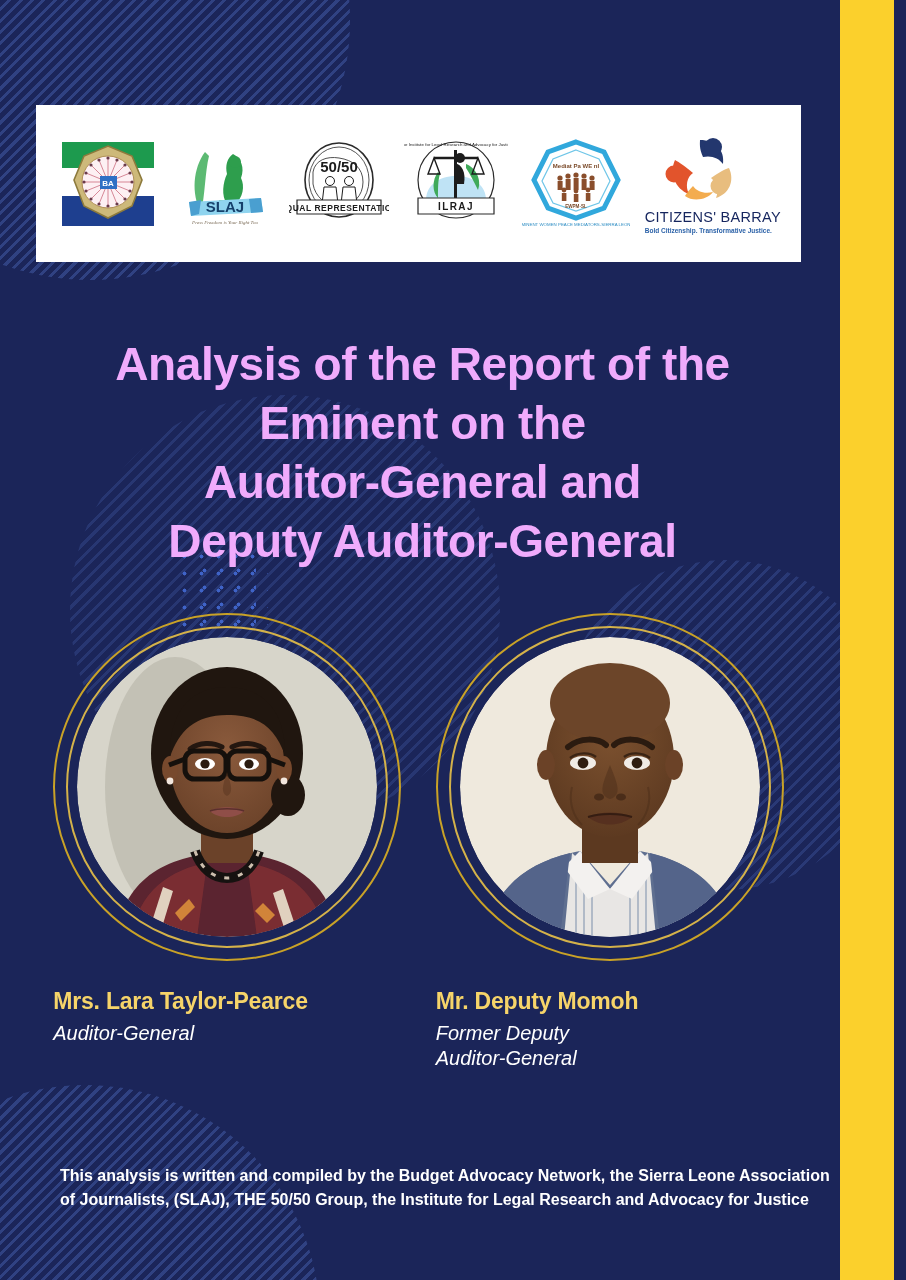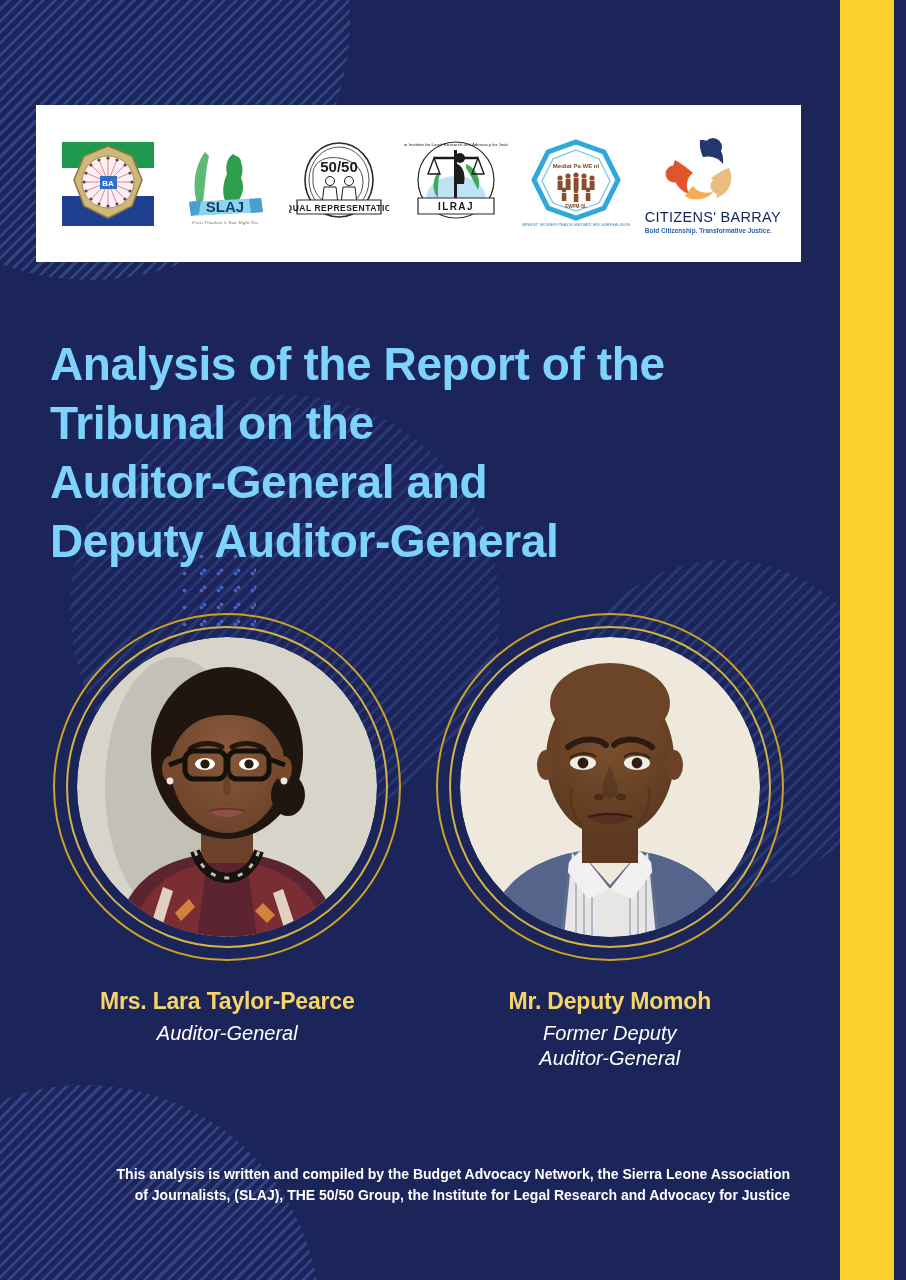--- a/index.html
+++ b/index.html
@@ -135,21 +135,22 @@
     align-items: flex-start;
     justify-content: center;
   }
 
   
   .title {
     position: absolute;
     left: 50px;
     top: 335px;
     width: 745px;
-    color: #7dd3fc;
+    text-align: center;
+    color: #f0abfc;
     font-size: 46px;
     font-weight: bold;
     line-height: 1.28;
     letter-spacing: -0.4px;
   }
 
   
   .portraits {
     position: absolute;
     left: 36px;
@@ -200,21 +201,20 @@
   .captions {
     position: absolute;
     left: 36px;
     top: 988px;
     width: 765px;
     display: flex;
     justify-content: space-around;
   }
   .caption-col {
     width: 348px;
-    text-align: center;
   }
   .person-name {
     color: #f6d469;
     font-size: 23px;
     font-weight: bold;
     letter-spacing: -0.2px;
     margin-bottom: 6px;
   }
   .person-role {
     color: #ffffff;
@@ -222,23 +222,23 @@
     font-style: italic;
     line-height: 1.24;
   }
 
   
   .footer {
     position: absolute;
     left: 60px;
     top: 1164px;
     width: 730px;
-    text-align: right;
+    text-align: left;
     color: #ffffff;
-    font-size: 14px;
+    font-size: 16px;
     font-weight: bold;
     line-height: 1.52;
   }
   .footer div { white-space: nowrap; }
 
   
   .cb-word {
     color: #15255e;
     font-size: 14.5px;
     font-weight: normal;
@@ -405,21 +405,21 @@
         <circle cx="29" cy="40" r="8.5" fill="#e2542c"></circle>
         <path d="M40 62 C48 68 62 66 68 58 C60 60 52 58 48 52 C44 56 41 60 40 62 Z" fill="#f2a33c" opacity="0.9"></path>
       </svg>
       <div class="cb-word">CITIZENS' BARRAY</div>
       <div class="cb-tag">Bold Citizenship. Transformative Justice.</div>
     </div>
   </div>
 
   <div class="title">
     <div>Analysis of the Report of the</div>
-    <div>Tribunal on the</div>
+    <div>Eminent on the</div>
     <div>Auditor-General and</div>
     <div>Deputy Auditor-General</div>
   </div>
 
   <div class="portraits">
 
     <div class="portrait-wrap">
       <div class="ring-outer">
         <div class="ring-inner">
           <div class="photo">

